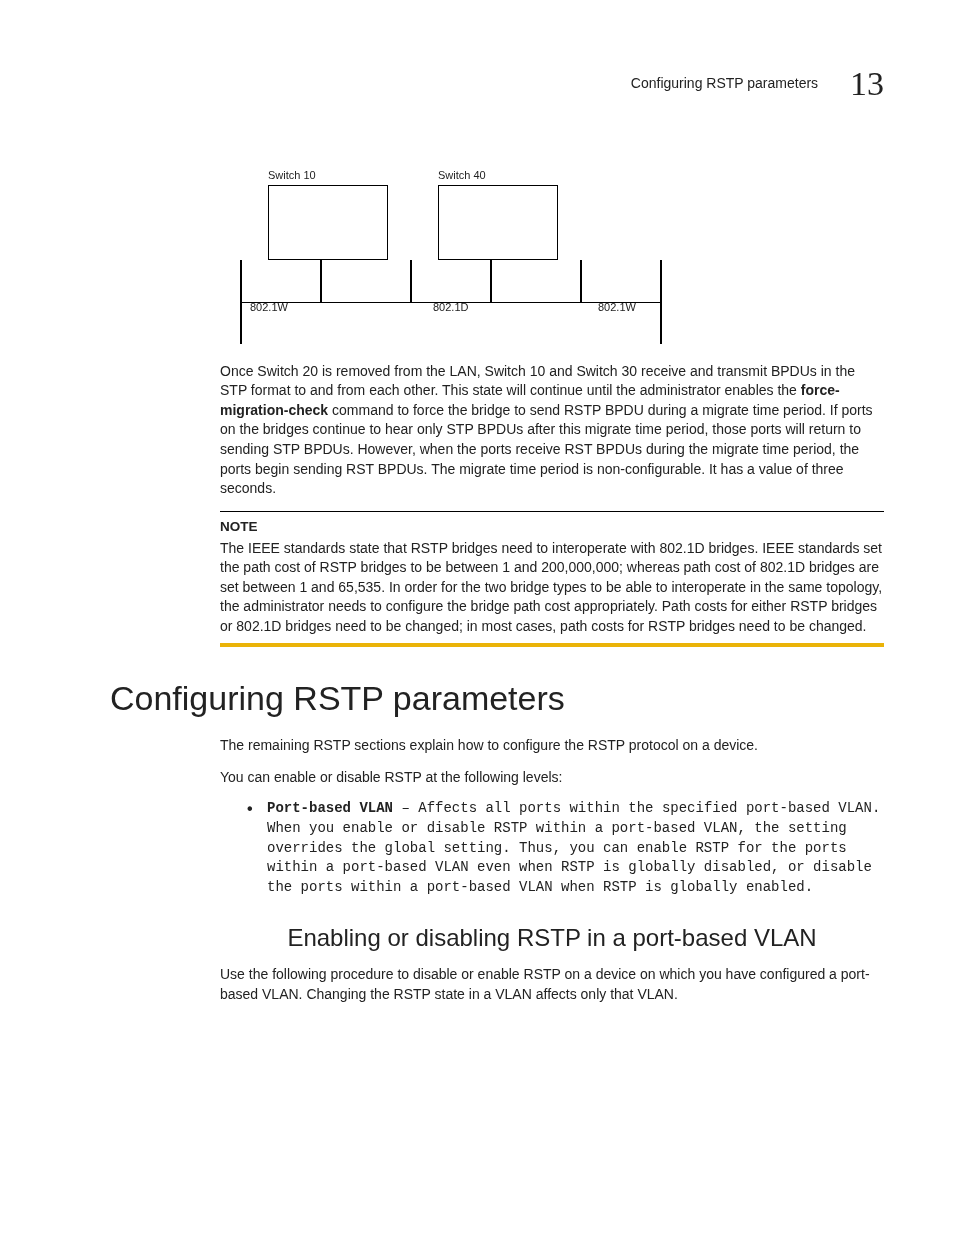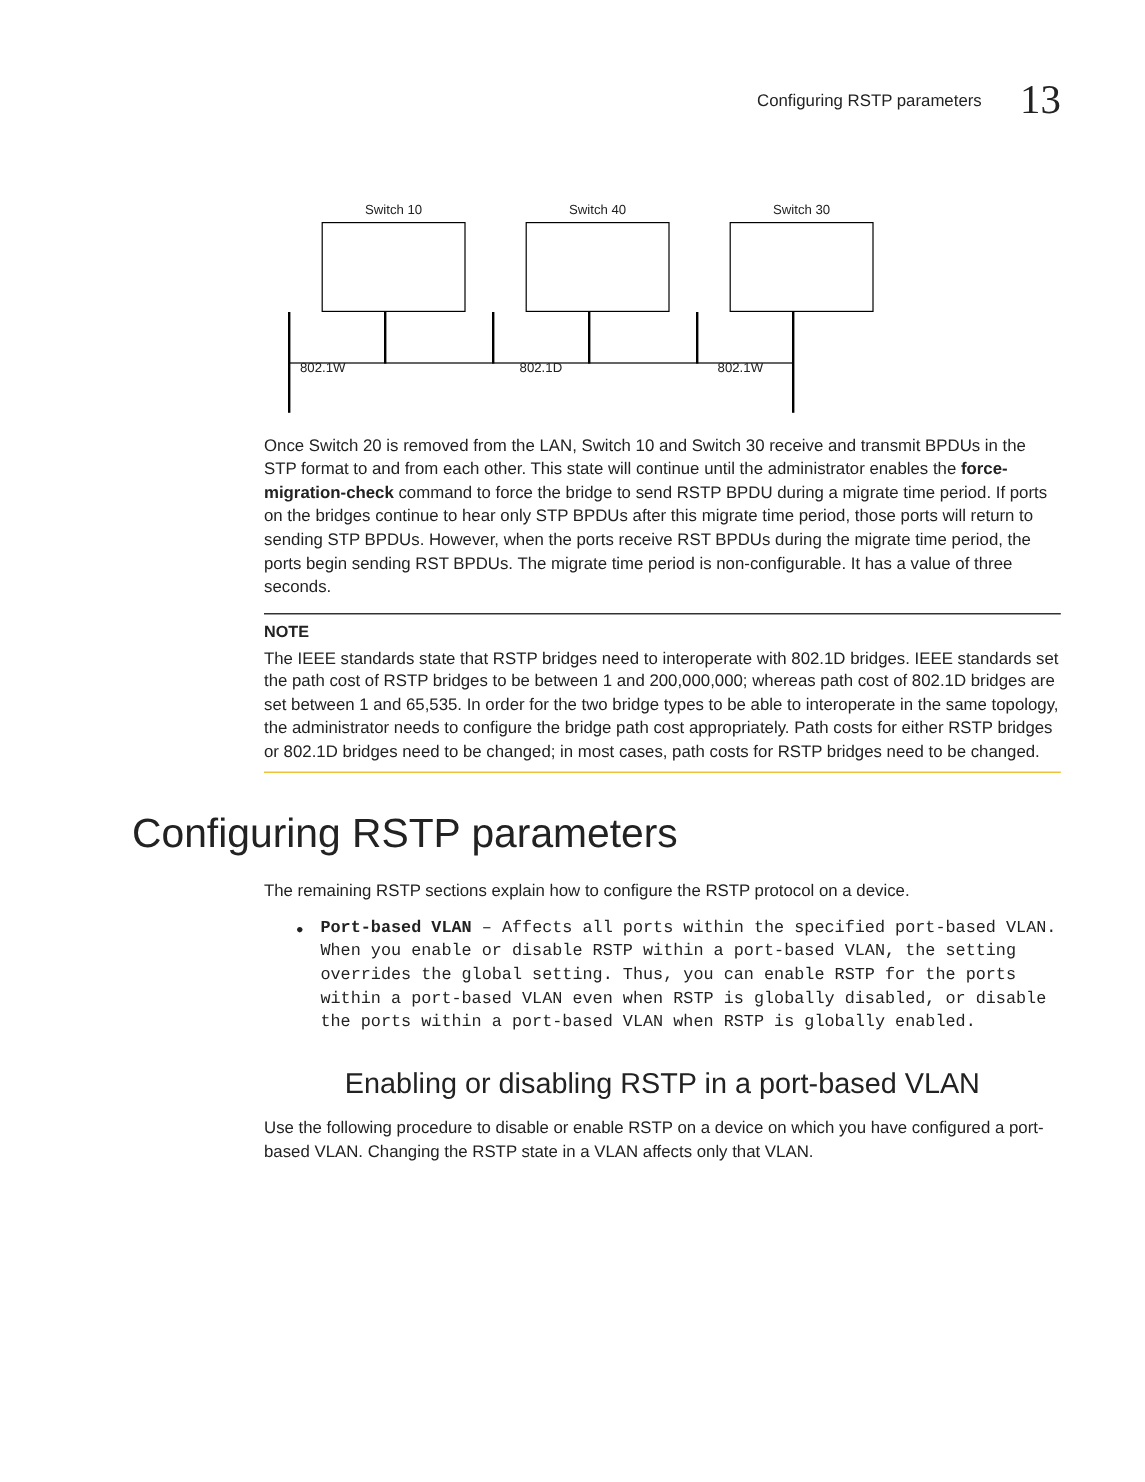--- a/index.html
+++ b/index.html
@@ -50,21 +50,21 @@
   .fig-label { font-weight: bold; margin-right: 18px; }
   .fig-title { font-weight: bold; }
   .figure-area {
     margin-left: 110px;
     margin-bottom: 14px;
     position: relative;
     height: 180px;
   }
   .switch-group {
     position: absolute;
-    text-align: center;
+    text-align: left;
     padding-left: 48px;
   }
   .switch-label { font-size: 11px; margin-bottom: 2px; }
   .switch-box {
     border: 1.5px solid #000;
     background: #fff;
     width: 120px; height: 75px;
     margin: 0 auto;
   }
   .proto-label {
@@ -75,21 +75,21 @@
   .fig-line {
     position: absolute;
     background: #000;
     height: 1.5px;
     top: 134px;
   }
   .note-block {
     margin-left: 110px;
     margin-top: 8px;
     border-top: 1px solid #000;
-    border-bottom: 1px solid #eab308;
+    border-bottom: 4px solid #eab308;
     padding-top: 6px;
     padding-bottom: 6px;
     margin-bottom: 28px;
   }
   .note-label { font-weight: bold; font-size: 13.5px; margin-bottom: 2px; }
   h1.section {
     font-family: "Arial Narrow", Arial, sans-serif;
     font-stretch: condensed;
     font-weight: normal;
     font-size: 34px;
@@ -153,24 +153,20 @@
     <div class="leg" style="left:20px; top:92px; height:84px;"></div>
     <div class="leg" style="left:100px; top:92px; height:43px;"></div>
 
     <div class="switch-group" style="left:170px; top:0;">
       <div class="switch-label">Switch 40</div>
       <div class="switch-box"></div>
     </div>
     <div class="leg" style="left:190px; top:92px; height:43px;"></div>
     <div class="leg" style="left:270px; top:92px; height:43px;"></div>
 
-    <div class="switch-group" style="left:340px; top:0;">
-      <div class="switch-label">Switch 30</div>
-      <div class="switch-box"></div>
-    </div>
     <div class="leg" style="left:360px; top:92px; height:43px;"></div>
     <div class="leg" style="left:440px; top:92px; height:84px;"></div>
 
     <div class="fig-line" style="left:20px; width:421px;"></div>
 
     <div class="proto-label" style="left:30px;">802.1W</div>
     <div class="proto-label" style="left:213px;">802.1D</div>
     <div class="proto-label" style="left:378px;">802.1W</div>
   </div>
 
@@ -179,20 +175,21 @@
   </p>
 
   <div class="note-block">
     <div class="note-label">NOTE</div>
     <div>The IEEE standards state that RSTP bridges need to interoperate with 802.1D bridges. IEEE standards set the path cost of RSTP bridges to be between 1 and 200,000,000; whereas path cost of 802.1D bridges are set between 1 and 65,535. In order for the two bridge types to be able to interoperate in the same topology, the administrator needs to configure the bridge path cost appropriately. Path costs for either RSTP bridges or 802.1D bridges need to be changed; in most cases, path costs for RSTP bridges need to be changed.</div>
   </div>
 
   <h1 class="section">Configuring RSTP parameters</h1>
 
   <p class="body-text">The remaining RSTP sections explain how to configure the RSTP protocol on a device.</p>
+  <p class="body-text">You can enable or disable RSTP at the following levels:</p>
 
   <ul class="bullets">
     <li>
       <span class="b">Port-based VLAN</span><span> – Affects all ports within the specified port-based VLAN.  When you enable or disable RSTP within a port-based VLAN, the setting overrides the global setting.  Thus, you can enable RSTP for the ports within a port-based VLAN even when RSTP is globally disabled, or disable the ports within a port-based VLAN when RSTP is globally enabled.</span>
     </li>
   </ul>
 
   <h2 class="subsection">Enabling or disabling RSTP in a port-based VLAN</h2>
 
   <p class="body-text">Use the following procedure to disable or enable RSTP on a device on which you have configured a port-based VLAN. Changing the RSTP state in a VLAN affects only that VLAN.</p>

